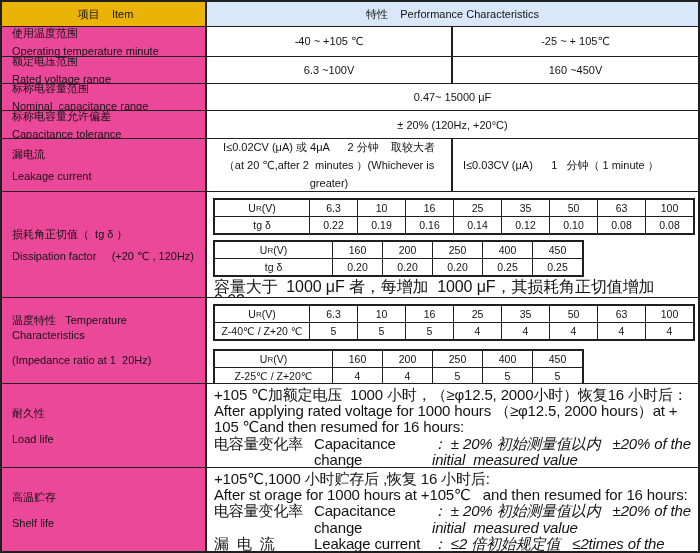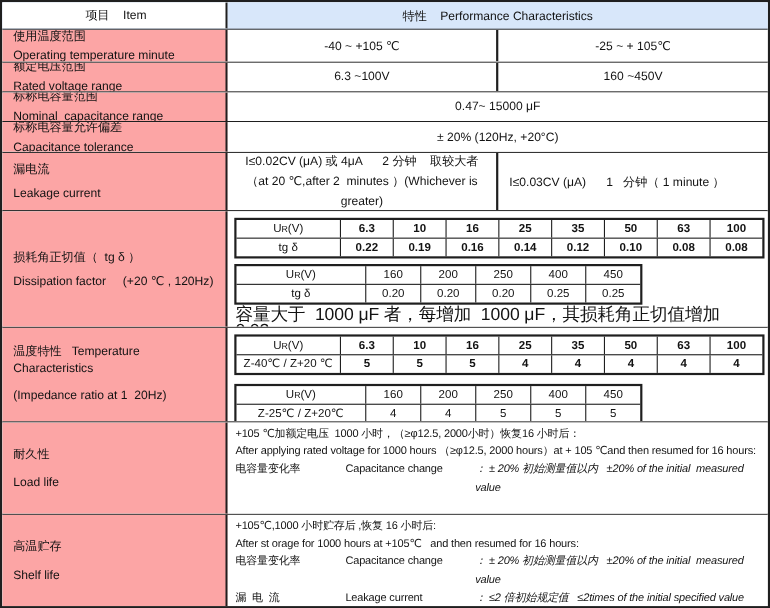--- a/index.html
+++ b/index.html
@@ -1,48 +1,48 @@
 <!DOCTYPE html>
 <html><head>
 <meta charset="utf-8">
 <style>
   * { margin:0; padding:0; box-sizing:border-box; }
   body { background:#fff; font-family:"Liberation Sans","DejaVu Sans",sans-serif; color:#131313; }
   .sheet { position:relative; width:700px; height:553px; background:#fff; border:2px solid #1f1f1f; overflow:hidden; font-size:11px; }
   [data-bind] { white-space:pre-wrap; }
   .row { display:flex; border-bottom:1px solid #1f1f1f; overflow:hidden; }
   .row:last-child { border-bottom:none; }
-  .label-cell { width:205px; flex:none; background:#fca5a5; border-right:2px solid #1f1f1f; padding:3px 6px 3px 10px; display:flex; flex-direction:column; justify-content:center; gap:4px; line-height:14px; }
+  .label-cell { width:205px; flex:none; background:#ec4899; border-right:2px solid #1f1f1f; padding:3px 6px 3px 10px; display:flex; flex-direction:column; justify-content:center; gap:4px; line-height:14px; }
   .content { flex:1 1 auto; background:#fff; overflow:hidden; }
   .split { display:flex; }
   .sub { display:flex; flex-direction:column; align-items:center; justify-content:center; }
   .sub.low { width:246px; flex:none; border-right:2px solid #1f1f1f; }
   .sub.high { flex:1 1 auto; }
   .center-cell { display:flex; align-items:center; justify-content:center; }
   .hdr-row { height:25px; background:#d8e7fa; }
-  .hdr-row .label-cell { background:#ffffff; justify-content:center; align-items:center; flex-direction:row; }
+  .hdr-row .label-cell { background:#eab308; justify-content:center; align-items:center; flex-direction:row; }
   .hdr-row .content { background:#d8e7fa; display:flex; align-items:center; justify-content:center; }
   .leak-left { line-height:18px; text-align:center; }
   .leak-right { align-items:flex-start; justify-content:center; padding-left:10px; }
   
   .ntable { border:2px solid #1f1f1f; margin-left:6px; width:max-content; background:#fff; }
   .nrow { display:flex; }
   .nrow + .nrow { border-top:1px solid #1f1f1f; }
   .ncell { height:16px; display:flex; align-items:center; justify-content:center; border-left:1px solid #1f1f1f; font-size:10.5px; }
   .ncell:first-child { border-left:none; }
   .ncell.c0 { width:94px; }
-  .ncell.cv { width:48px;font-weight:bold; }
+  .ncell.cv { width:48px; }
   .ncell.c0b { width:117px; }
   .ncell.cvb { width:50px; }
   sub { font-size:8px; }
   .note { padding-left:7px; line-height:14px; font-size:16px; letter-spacing:-0.1px; }
   .pad-block { padding-top:6px; }
   .gap5 { margin-top:5px; }
   .gap8 { margin-top:8px; }
-  .life-lines { padding:3px 0 0 7px; line-height:16.2px; font-size:10px; letter-spacing:-0.15px; }
+  .life-lines { padding:3px 0 0 7px; line-height:16.2px; font-size:15px; letter-spacing:-0.15px; }
   .spec-line { display:flex; }
   .spec-cn { width:100px; flex:none; }
   .spec-en { width:118px; flex:none; }
   .spec-limit { flex:1;font-style:italic; }
   .label-sub { line-height:15px; }
 </style>
 </head>
 <body>
 
 <div class="sheet">

